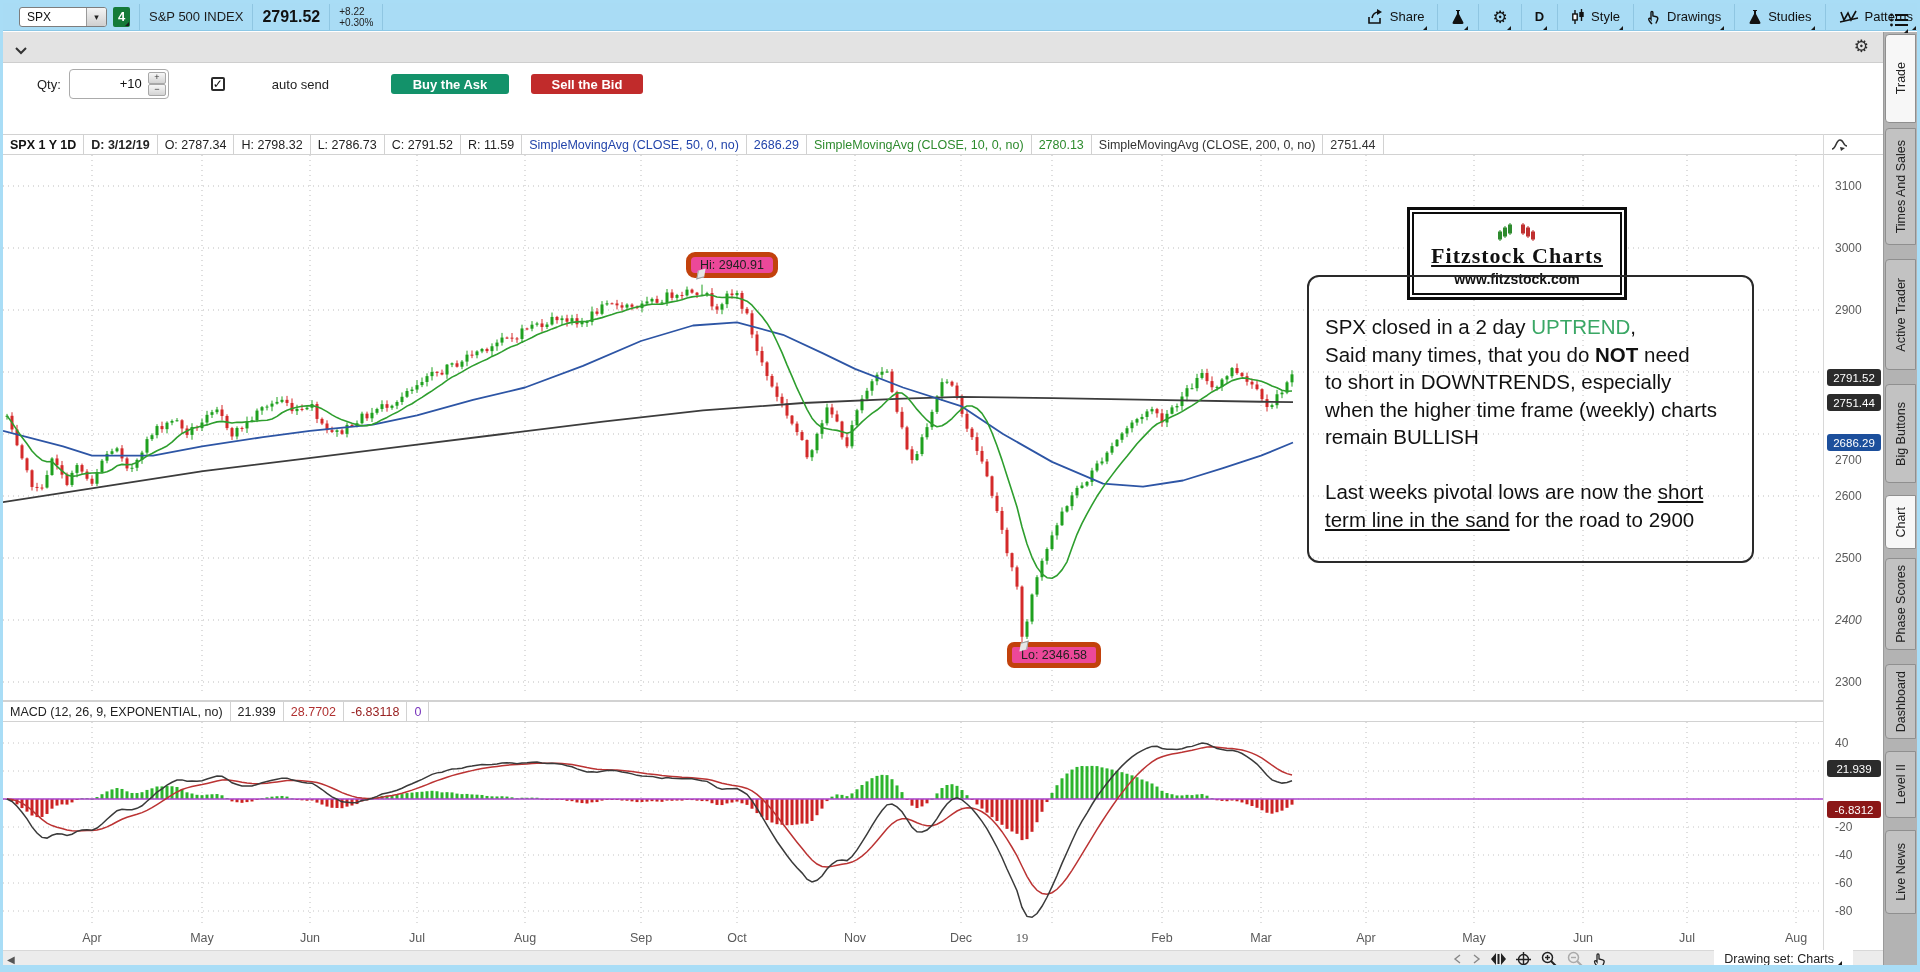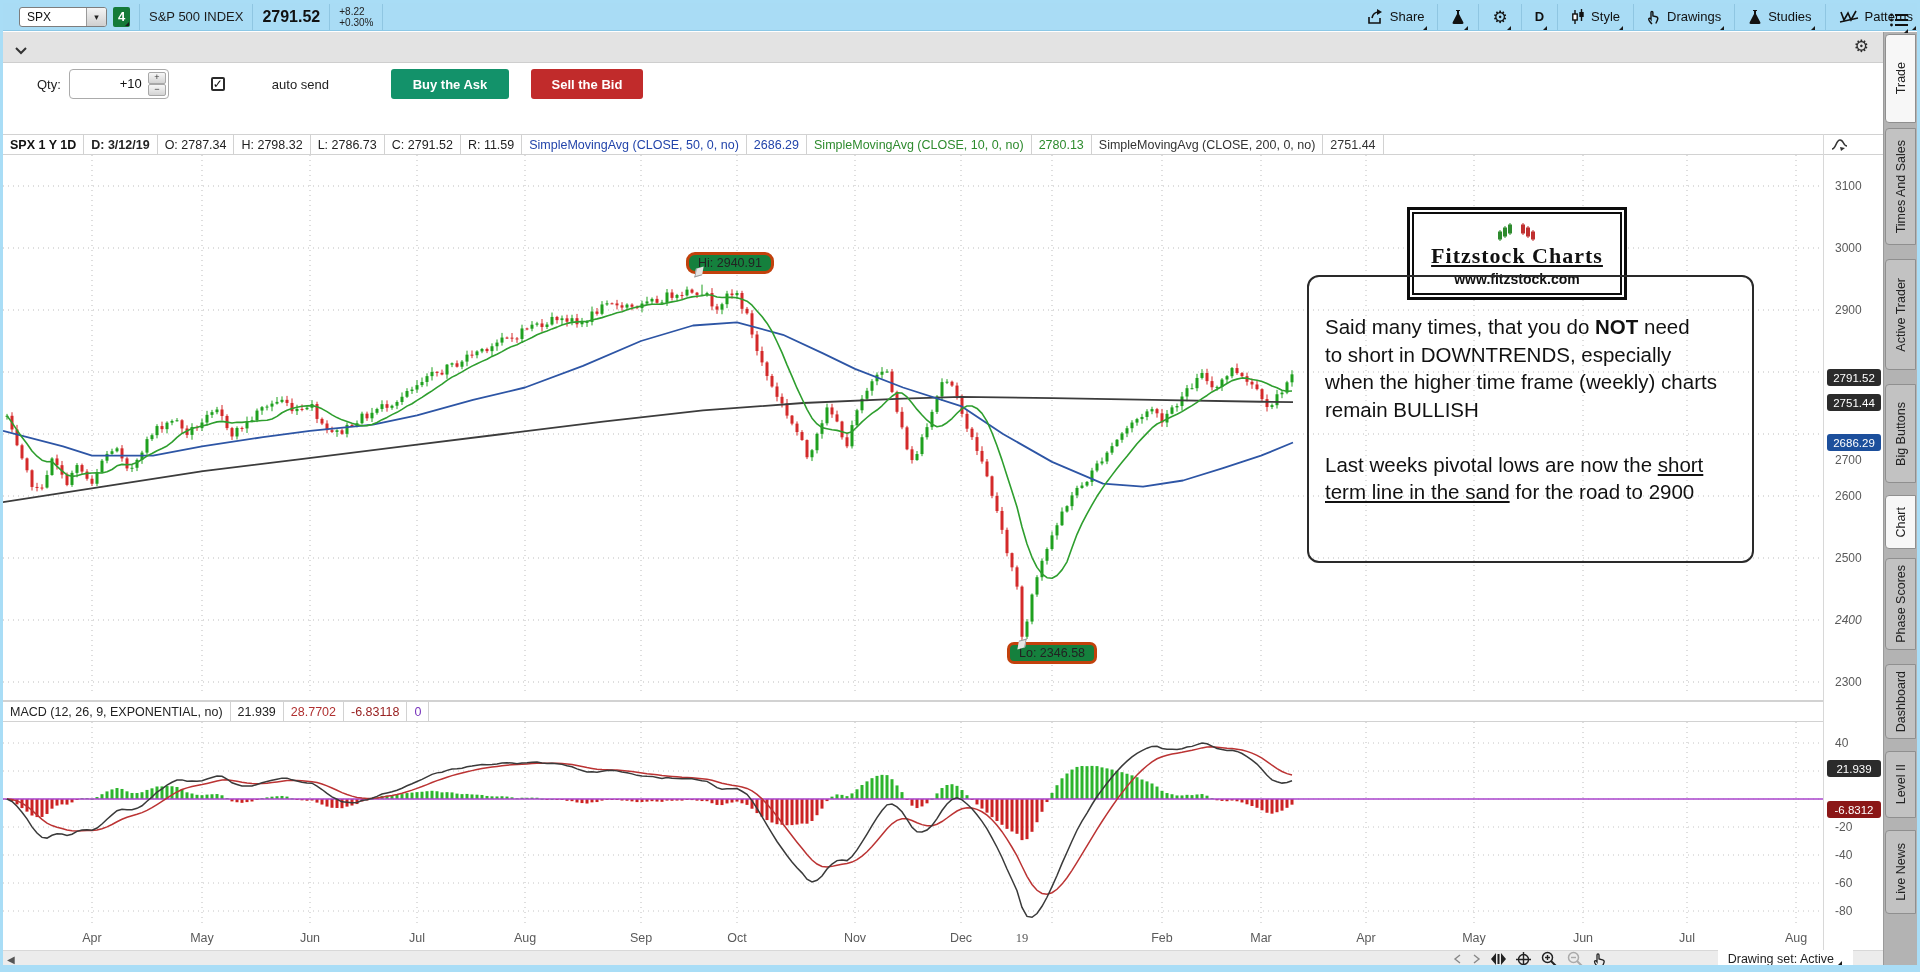--- a/index.html
+++ b/index.html
@@ -25,39 +25,39 @@
   #collapse-gear{position:absolute;right:14px;top:4px;font-size:17px;color:#2e2e2e;font-family:"DejaVu Sans",sans-serif;}
   #order-row{position:absolute;left:0;top:60px;width:1880px;height:42px;background:#fff;display:flex;align-items:center;}
   #qty-label{margin-left:34px;font-size:13px;color:#222;}
   #qty-box{position:relative;width:100px;height:30px;border:1px solid #ababab;border-radius:4px;margin-left:8px;background:#fff;}
   #qty-val{position:absolute;left:0;top:6px;width:72px;text-align:right;font-size:13px;color:#111;}
   .spin{position:absolute;right:2px;width:18px;height:12px;background:linear-gradient(#f7f7f7,#d4d4d4);border:1px solid #a8a8a8;border-radius:2px;font-size:9px;line-height:9px;text-align:center;color:#333;}
   #spin-up{top:2px;} #spin-dn{bottom:2px;}
   #autosend-wrap{display:flex;align-items:center;margin-left:42px;gap:7px;}
   #autosend-box{width:14px;height:14px;border:2px solid #2b2b2b;border-radius:2px;font-size:12px;line-height:11px;text-align:center;color:#111;background:#fff;}
   #autosend-label{font-size:13px;color:#222;margin-left:40px;}
-  .ord-btn{height:30px;border-radius:3px;color:#fff;font-size:13px;font-weight:bold;display:flex;align-items:center;justify-content:center;border:none;}
+  .ord-btn{height:20px;border-radius:3px;color:#fff;font-size:13px;font-weight:bold;display:flex;align-items:center;justify-content:center;border:none;}
   #buy-btn{width:118px;margin-left:62px;background:#13926a;}
   #sell-btn{width:112px;margin-left:22px;background:#c12b2b;}
   
   .hdr-row{position:absolute;left:0;width:1880px;height:21px;display:flex;align-items:stretch;background:#fff;border-top:1px solid #d2d2d2;border-bottom:1px solid #d2d2d2;}
   #chart-header{top:131px;} #macd-header{top:698px;}
   .hcell{display:flex;align-items:center;padding:0 7px;border-right:1px solid #d2d2d2;font-size:12.5px;color:#222;white-space:nowrap;}
   .hcell.bold{font-weight:bold;}
   #hdr-icon{position:absolute;right:68px;top:134px;}
   
   #plot-border-r{position:absolute;left:1820px;top:131px;width:1px;height:816px;background:#d8d8d8;}
   #axis-area{position:absolute;left:1821px;top:152px;width:59px;height:795px;background:#fff;}
   .axlabel{position:absolute;left:11px;font-size:12px;color:#5a5a5a;}
   .badge{position:absolute;left:3px;width:54px;height:17px;border-radius:3px;color:#fff;font-size:11.5px;display:flex;align-items:center;justify-content:center;}
   svg.panel{position:absolute;left:0;background:#fff;}
   #price-svg{top:152px;} #macd-svg{top:719px;}
   #panel-sep{position:absolute;left:0;top:692px;width:1820px;height:6px;background:#fff;border-bottom:1px solid #d2d2d2;}
   
-  .bubble{position:absolute;background:#15803d;border:3px solid #c2410c;border-radius:9px;font-size:12.5px;color:#222;padding:1px 9px;white-space:nowrap;}
+  .bubble{position:absolute;background:#ec4899;border:5px solid #c2410c;border-radius:9px;font-size:12.5px;color:#222;padding:1px 9px;white-space:nowrap;}
   .bubble .tail{position:absolute;width:8px;height:8px;background:#e6e6e6;border-left:1px solid #9a9a9a;border-bottom:1px solid #9a9a9a;transform:rotate(-15deg) skew(-25deg);}
   #hi-bubble{left:683px;top:249px;} #hi-bubble .tail{left:6px;bottom:-5px;}
   #lo-bubble{left:1004px;top:639px;border-radius:7px;} #lo-bubble .tail{left:8px;top:-5px;transform:rotate(165deg) skew(-25deg);}
   
   #logo-box{position:absolute;left:1404px;top:204px;width:220px;height:93px;background:#fff;border:3px solid #0c0c0c;padding:2px;}
   #logo-inner{width:100%;height:100%;border:2px solid #0c0c0c;display:flex;flex-direction:column;align-items:center;justify-content:center;}
   #logo-title{font-family:"Liberation Serif",serif;font-weight:bold;font-size:22px;letter-spacing:1px;color:#111;text-decoration:underline;margin-top:1px;}
   #logo-url{font-size:14px;font-weight:bold;color:#111;margin-top:2px;}
   #note-box{position:absolute;left:1304px;top:272px;width:447px;height:288px;border:2px solid #2a2a2a;border-radius:12px;padding:36px 16px 0 16px;font-family:"Liberation Serif",serif;font-size:20.5px;line-height:27.5px;color:#111;}
   #note-box .g{color:#3aa765;} #note-box .b{font-weight:bold;} #note-box .u{text-decoration:underline;}
@@ -1141,20 +1141,21 @@
             <line x1="41" y1="10" x2="41" y2="21"></line>
             <rect x="39.5" y="12" width="3" height="7"></rect>
           </g>
       </svg>
       <div id="logo-title">Fitzstock Charts</div>
       <div id="logo-url">www.fitzstock.com</div>
     </div>
   </div>
 
   <div id="note-box">
+      <div><span>SPX closed in a 2 day </span><span class="g">UPTREND</span><span>,</span></div>
       <div><span>Said many times, that you do </span><span class="b">NOT</span><span> need</span></div>
       <div><span>to short in DOWNTRENDS, especially</span></div>
       <div><span>when the higher time frame (weekly) charts</span></div>
       <div><span>remain BULLISH</span></div>
       <div>&nbsp;</div>
       <div><span>Last weeks pivotal lows are now the </span><span class="u">short</span></div>
       <div><span class="u">term line in the sand</span><span> for the road to 2900</span></div>
     </div>
 
   <div id="months-row">
@@ -1202,17 +1203,17 @@
     <svg width="16" height="16">
         <circle cx="6.5" cy="6.5" r="5" stroke="#aaa" fill="none" stroke-width="1.5"></circle>
         <path d="M4 6.5h5" stroke="#aaa" stroke-width="1.4"></path>
         <path d="M10 10l5 5" stroke="#aaa" stroke-width="2"></path>
       </svg>
     <svg width="14" height="17">
         <path d="M5 16c-2-2-4-5-3.2-6 .7-.8 1.7 0 2.2.8V4c0-1.6 2-1.6 2 0v4l3.6.9c1.2.3 1.8 1 1.5 2.3-.4 1.6-1.2 3-2.1 4.8" stroke="#222" fill="none" stroke-width="1.3"></path>
       </svg>
   </div>
   <div id="drawing-set" style="position:absolute;">
-    <span>Drawing set: Active</span>
+    <span>Drawing set: Charts</span>
     <span class="corner" style="position:relative;display:inline-block;margin-left:5px;top:4px;"></span>
   </div>
 
 </div>
 
 </body></html>

